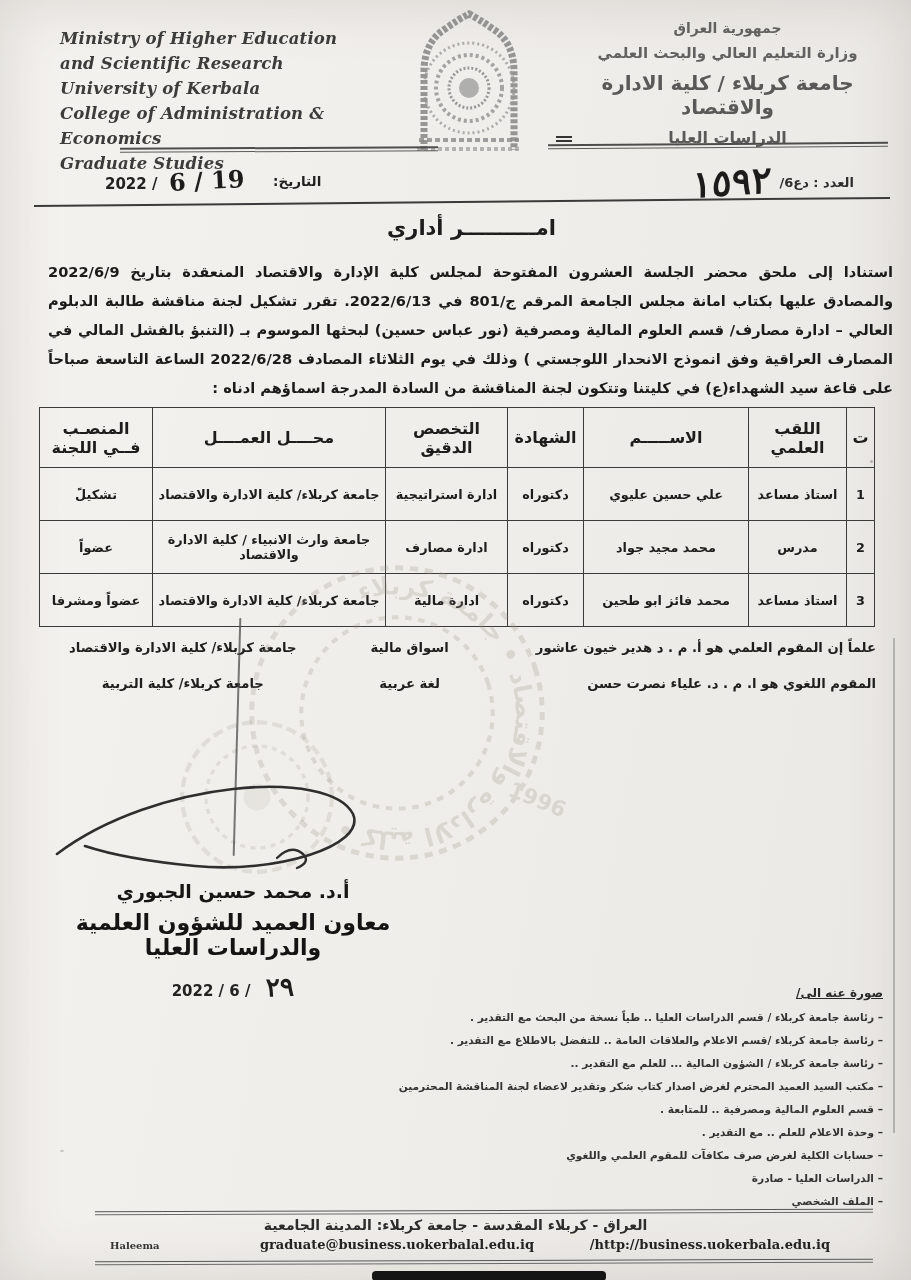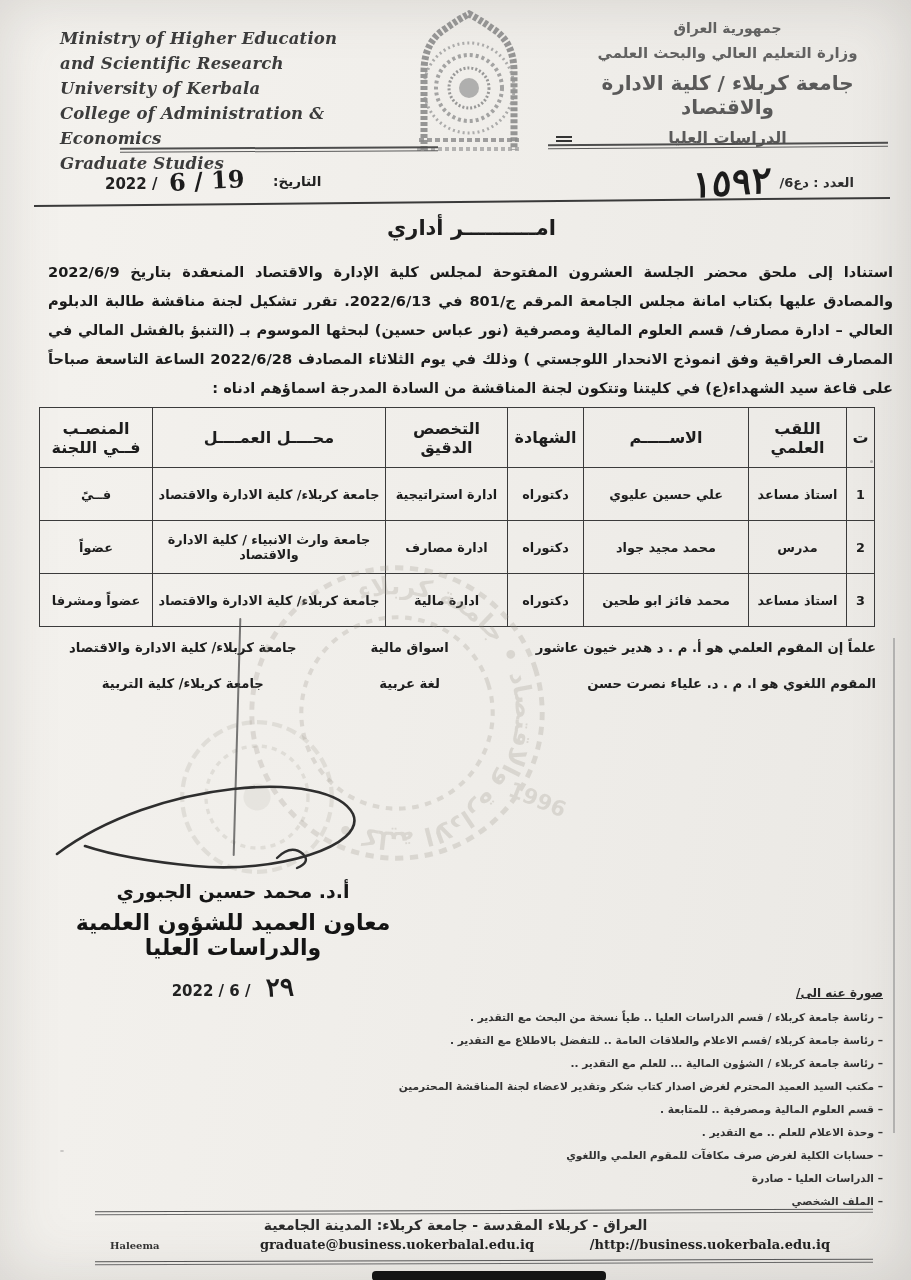--- a/index.html
+++ b/index.html
@@ -173,21 +173,21 @@
       </tr>
     </thead>
     <tbody>
       <tr>
         <td>1</td>
         <td>استاذ مساعد</td>
         <td>علي حسين عليوي</td>
         <td>دكتوراه</td>
         <td>ادارة استراتيجية</td>
         <td>جامعة كربلاء/ كلية الادارة والاقتصاد</td>
-        <td>فــيً</td>
+        <td>تشكيلً</td>
       </tr>
       <tr>
         <td>2</td>
         <td>مدرس</td>
         <td>محمد مجيد جواد</td>
         <td>دكتوراه</td>
         <td>ادارة مصارف</td>
         <td>جامعة وارث الانبياء / كلية الادارة والاقتصاد</td>
         <td>عضواً</td>
       </tr>

